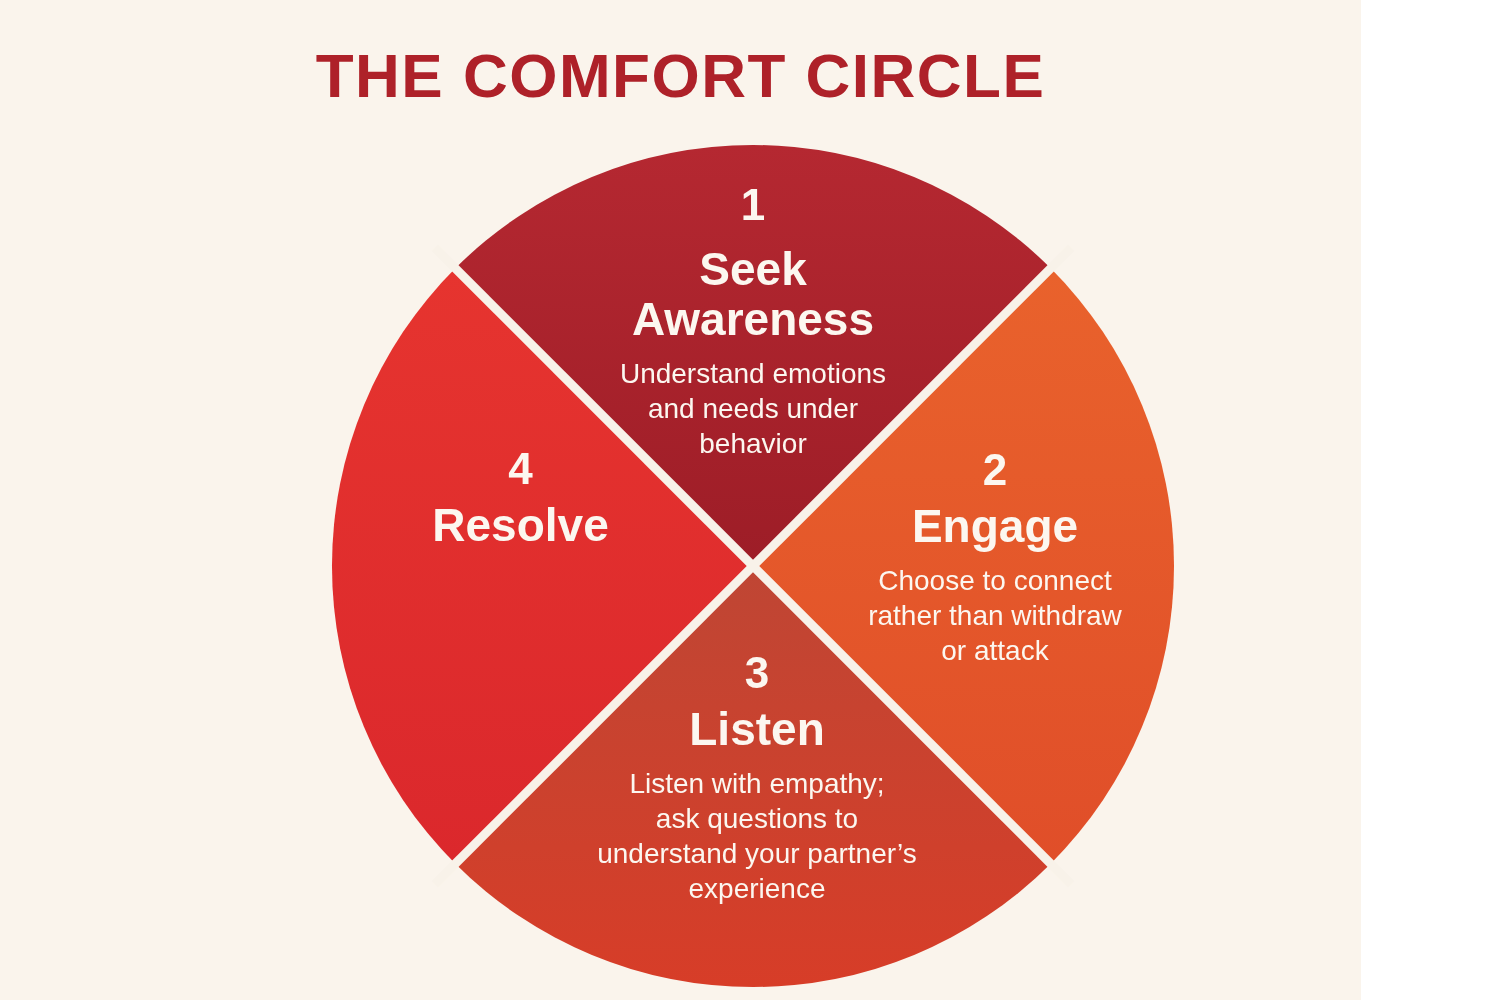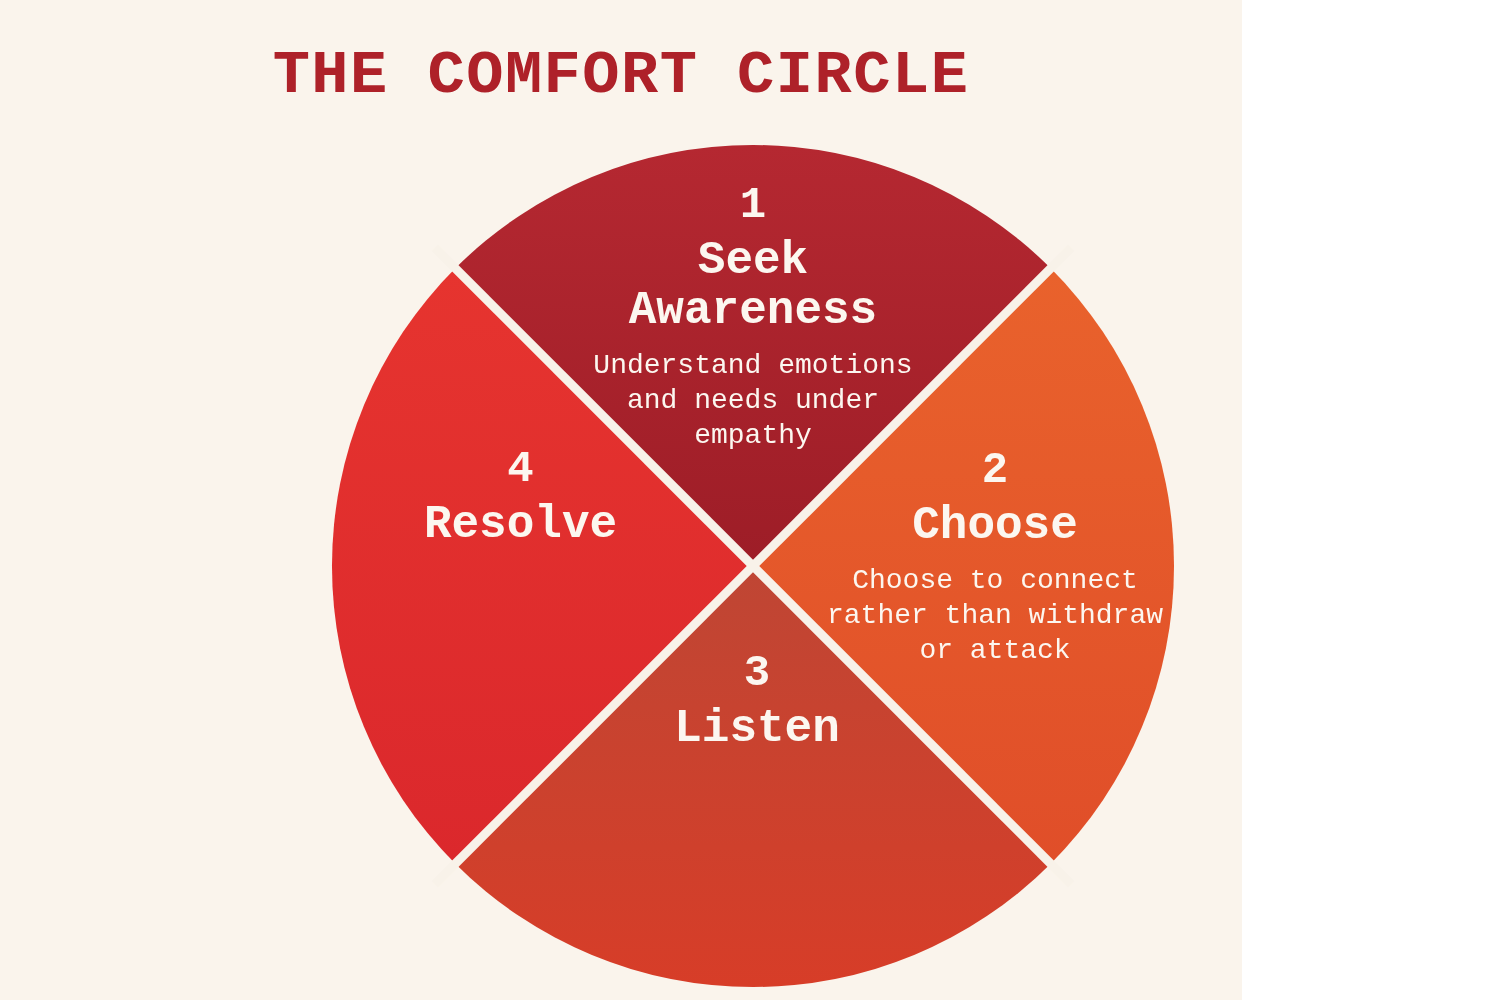--- a/index.html
+++ b/index.html
@@ -1,39 +1,39 @@
 <!DOCTYPE html>
 <html style="--background: #faf4ec; --title_text: #ae2129; --label_text: #fcf7f0; --divider: #f8f2e9; --segment1_top: #b52831; --segment1_bottom: #9d1d27; --segment2_top: #e9622c; --segment2_bottom: #e04e29; --segment3_top: #bf4634; --segment3_bottom: #d73d28; --segment4_top: #e6342f; --segment4_bottom: #db282c;"><head>
 <meta charset="utf-8">
 <style>
   html,body{margin:0;padding:0;}
   .canvas{
     position:relative;
-    width:1242px;height:1000px;
+    width:1361px;height:1000px;
     background:var(--background,#faf4ec);
-    font-family:Liberation Mono, monospace;
+    font-family:Liberation Sans, sans-serif;
     overflow:hidden;
   }
   .title{
     position:absolute;top:40px;left:0;width:100%;
     margin:0;text-align:center;
     font-size:62px;font-weight:700;letter-spacing:1.5px;
     color:var(--title_text,#ae2129);
   }
   .circle-svg{position:absolute;left:0;top:0;}
   .seg{
     position:absolute;
     color:var(--label_text,#fcf7f0);
     text-align:center;
   }
   .seg .num{font-size:44px;font-weight:700;line-height:46px;}
   .seg .head{font-size:46px;font-weight:700;line-height:50px;margin-top:8px;white-space:pre-line;}
   .seg .desc{font-size:28px;font-weight:400;line-height:35px;margin-top:12px;white-space:pre-line;}
   .seg1{left:543px;top:182px;width:420px;}
-  .seg1 .head{margin-top:8px;}
+  .seg1 .head{margin-top:16px;}
   .seg2{left:815px;top:447px;width:360px;}
   .seg3{left:517px;top:650px;width:480px;}
   .seg4{left:408px;top:446px;width:225px;}
   .seg4 .desc{text-align:left;line-height:39px;margin-top:14px;padding-left:4px;}
 </style>
 </head>
 <body>
 
 <div class="canvas">
 
@@ -67,34 +67,38 @@
     <rect x="303" y="561.5" width="900" height="9" transform="rotate(45 753 566)" fill="#f8f2e9"></rect>
     <rect x="303" y="561.5" width="900" height="9" transform="rotate(-45 753 566)" fill="#f8f2e9"></rect>
   </svg>
 
   <div class="seg seg1">
     <div class="num">1</div>
     <div class="head">Seek
 Awareness</div>
     <div class="desc">Understand emotions
 and needs under
-empathy</div>
+behavior</div>
   </div>
 
   <div class="seg seg2">
     <div class="num">2</div>
-    <div class="head">Choose</div>
+    <div class="head">Engage</div>
     <div class="desc">Choose to connect
 rather than withdraw
 or attack</div>
   </div>
 
   <div class="seg seg3">
     <div class="num">3</div>
     <div class="head">Listen</div>
+    <div class="desc">Listen with empathy;
+ask questions to
+understand your partner’s
+experience</div>
   </div>
 
   <div class="seg seg4">
     <div class="num">4</div>
     <div class="head">Resolve</div>
   </div>
 
 </div>
 
 </body></html>

